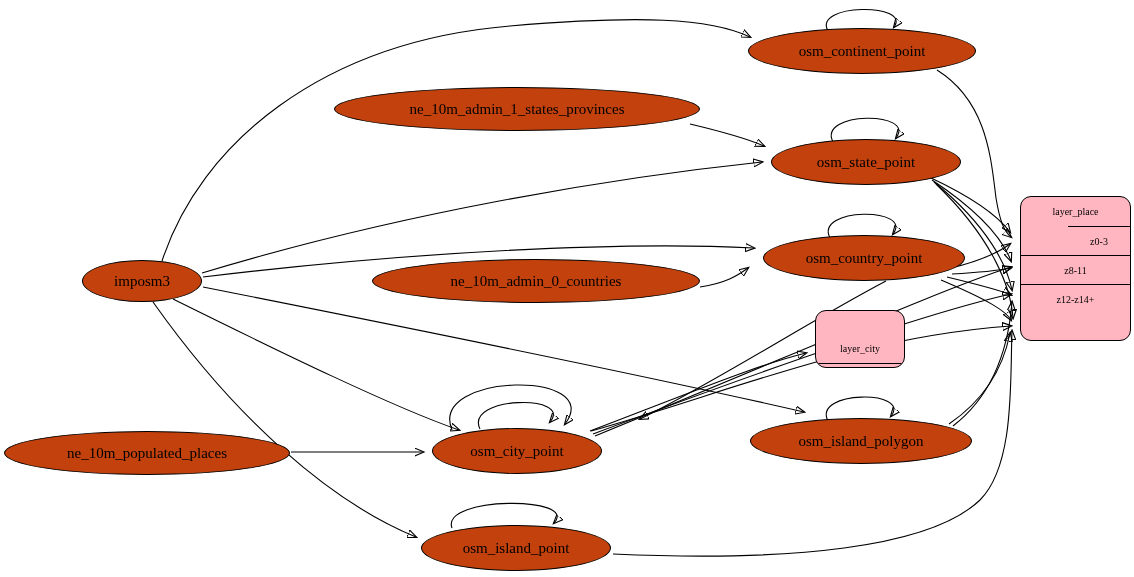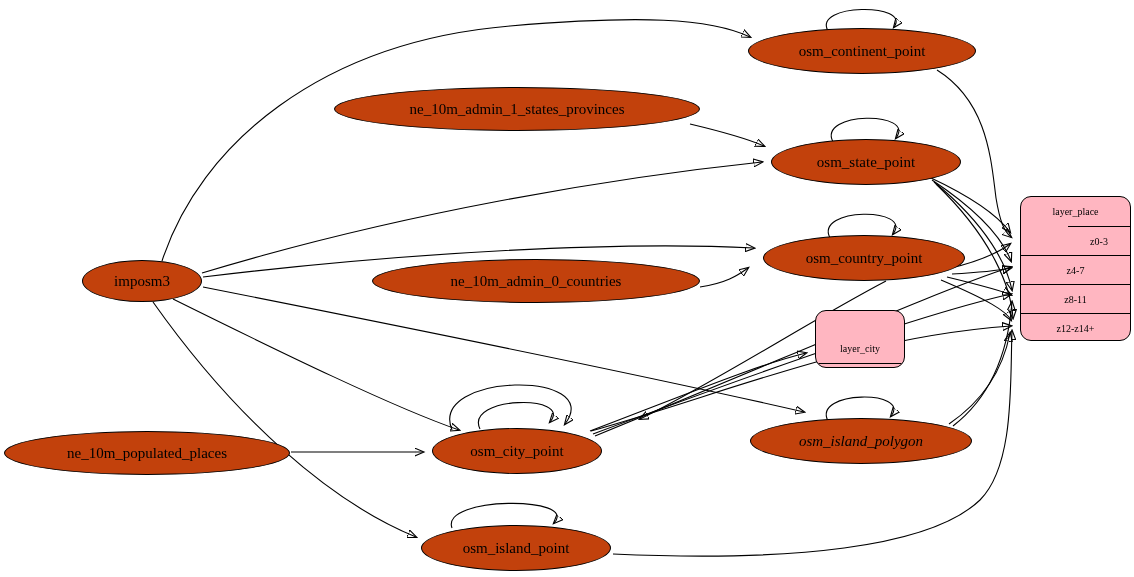--- a/index.html
+++ b/index.html
@@ -84,30 +84,29 @@
   <div class="node" style="left:4px;top:431px;width:286px;height:44px;">ne_10m_populated_places</div>
 
   <div class="node" style="left:748px;top:28px;width:228px;height:46px;">osm_continent_point</div>
 
   <div class="node" style="left:771px;top:139px;width:190px;height:46px;">osm_state_point</div>
 
   <div class="node" style="left:763px;top:235px;width:202px;height:46px;">osm_country_point</div>
 
   <div class="node" style="left:432px;top:428px;width:170px;height:46px;">osm_city_point</div>
 
-  <div class="node" style="left:750px;top:418px;width:222px;height:46px;font-style:italic;">osm_island_polygon</div>
+  <div class="node" style="left:750px;top:418px;width:222px;height:46px;">osm_island_polygon</div>
 
   <div class="node" style="left:421px;top:525px;width:190px;height:46px;">osm_island_point</div>
 
   <div class="record" style="left:815px;top:310px;width:90px;height:58px;">
     <div class="row" style="height:29px;margin-top:23px;">layer_city</div>
     <div class="row" style="height:29px;text-align:right;">z2-z14+</div>
   </div>
 
   <div class="record" style="left:1020px;top:196px;width:111px;height:145px;">
     <div class="row" style="height:29px;">layer_place</div>
     <div class="row" style="height:29px;margin-left:47px;">z0-3</div>
-    <div class="row" style="height:29px;">z4-7</div>
     <div class="row" style="height:29px;">z8-11</div>
     <div class="row" style="height:29px;">z12-z14+</div>
   </div>
 
 </div>
 
 </body></html>

